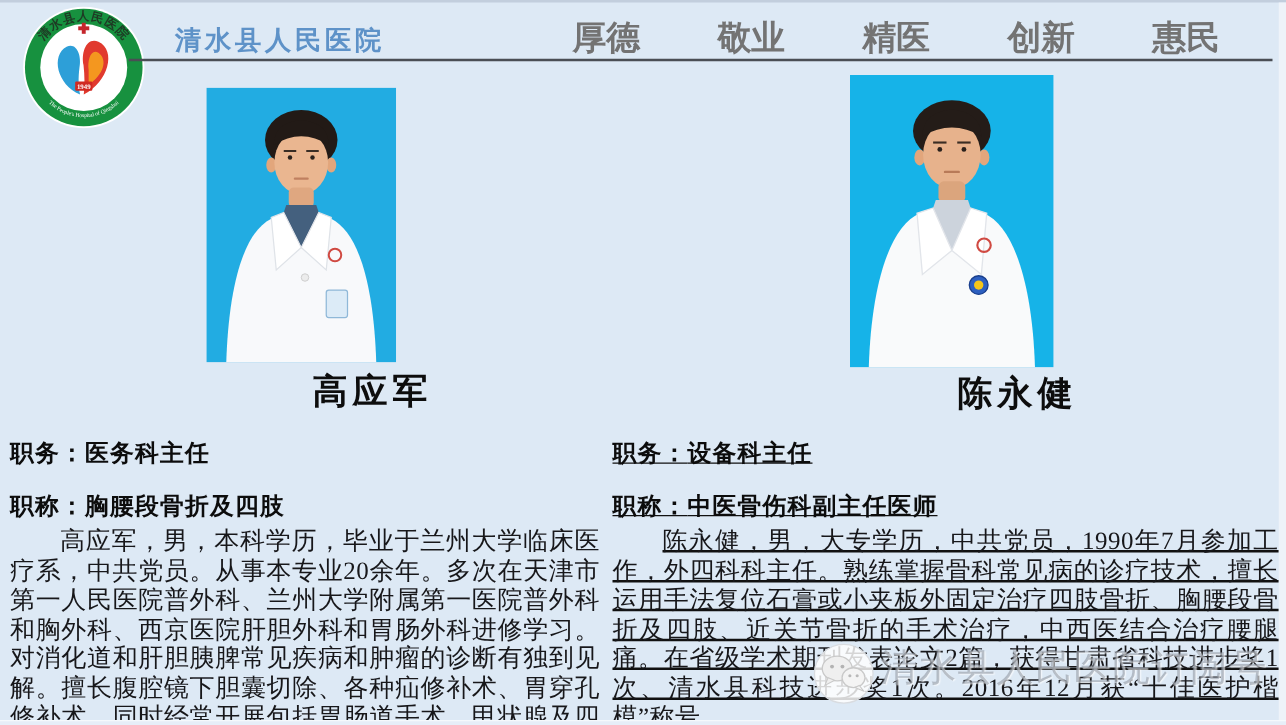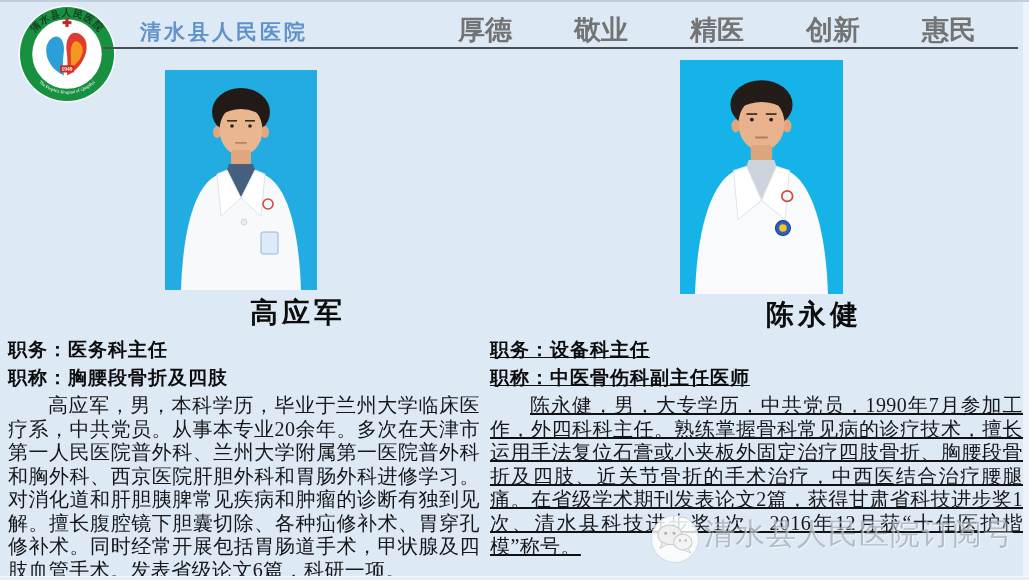--- a/index.html
+++ b/index.html
@@ -25,21 +25,21 @@
 
   
   .doc-name { position:absolute; text-align:right; font-size:28px; font-weight:bold; color:#0d0d0d; letter-spacing:4px; }
   .name-left  { left:168px; top:292px; width:178px; }
   .name-right { left:678px; top:294px; width:184px; }
 
   
   .col { position:absolute; top:334px; color:#111; }
   .col-left  { left:8px;   width:472px; }
   .col-right { left:490px; width:533px;text-decoration:underline; }
-  .meta-line { font-size:19px; font-weight:bold; line-height:28px; color:#0c0c0c; letter-spacing:1px; }
+  .meta-line { font-size:19px; font-weight:bold; line-height:28px; color:#0c0c0c; letter-spacing:1px;margin-top:14px; }
   .bio { margin-top:2px; font-size:20px; line-height:23.5px; text-align:justify; text-indent:2em;
          color:#17171a; letter-spacing:0.4px; }
 
   
   .watermark { position:absolute; left:650px; top:512px; display:flex; z-index:5; }
   .wm-icon { width:50px; height:50px; flex:0 0 auto; }
   .wm-text { font-family:"Liberation Sans","DejaVu Sans",sans-serif; font-size:30px; letter-spacing:1px;
              color:rgba(138,145,156,0.55); text-shadow:1px 1px 1px rgba(255,255,255,0.65); white-space:nowrap; margin-left:4px; }
 </style>
 </head>

